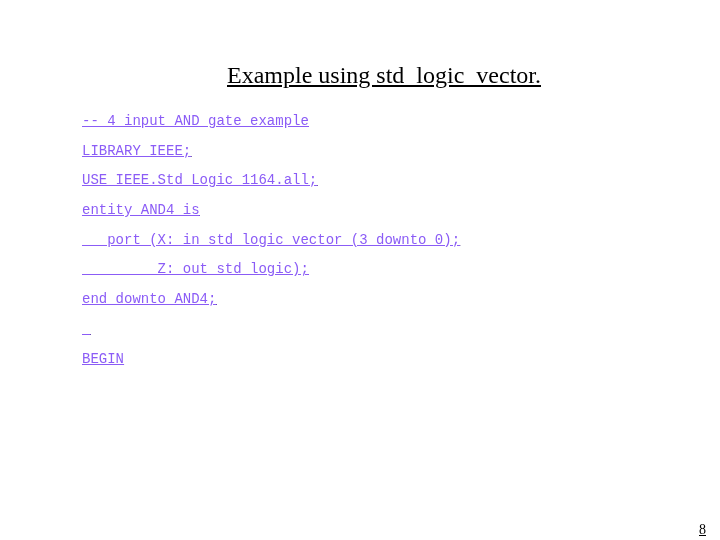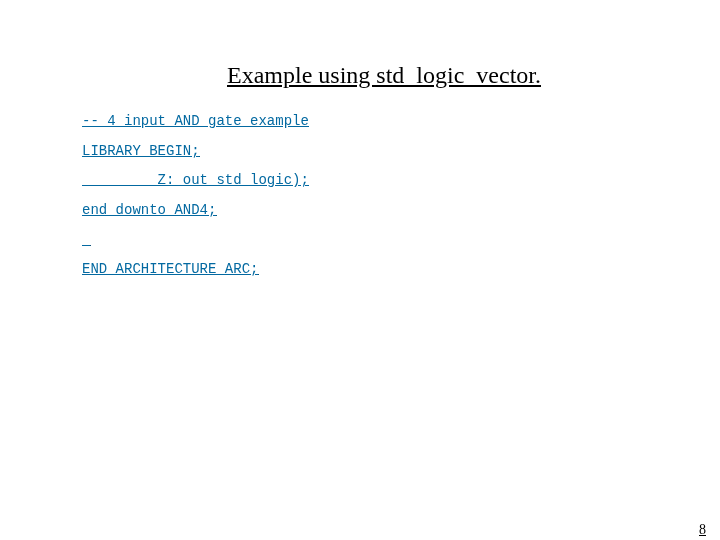--- a/index.html
+++ b/index.html
@@ -31,21 +31,21 @@
       font-size: 24px;
       font-weight: normal;
       color: #000000;
       margin-bottom: 22px;
       font-family: 'Times New Roman', Times, serif;
     }
 
     .code-block {
       font-family: 'Courier New', Courier, monospace;
       font-size: 14px;
-      color: #0369a1;
+      color: #8b5cf6;
       line-height: 1.55;
       margin-left: 10px;
     }
 
     .code-line {
       display: block;
       white-space: pre;
     }
 
     .page-number {
@@ -59,22 +59,25 @@
   </style>
 </head>
 <body>
 
 <div class="page-container">
 
   <h1 class="slide-title">Example using std_logic_vector.</h1>
 
   <div class="code-block">
     <span class="code-line">-- 4 input AND gate example</span>
-    <span class="code-line">LIBRARY BEGIN;</span>
+    <span class="code-line">LIBRARY IEEE;</span>
+    <span class="code-line">USE IEEE.Std_Logic_1164.all;</span>
+    <span class="code-line">entity AND4 is</span>
+    <span class="code-line">   port (X: in std_logic_vector (3 downto 0);</span>
     <span class="code-line">         Z: out std_logic);</span>
     <span class="code-line">end downto AND4;</span>
     <span class="code-line">&nbsp;</span>
-    <span class="code-line">END ARCHITECTURE ARC;</span>
+    <span class="code-line">BEGIN</span>
   </div>
 
   <div class="page-number">8</div>
 
 </div>
 
 </body></html>

